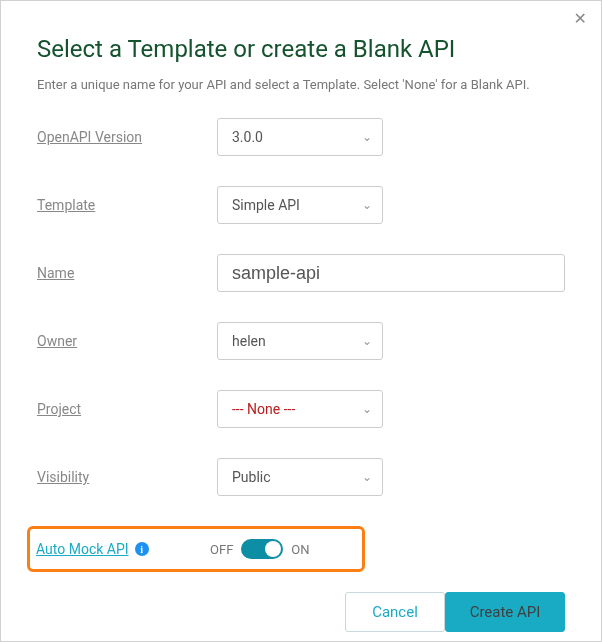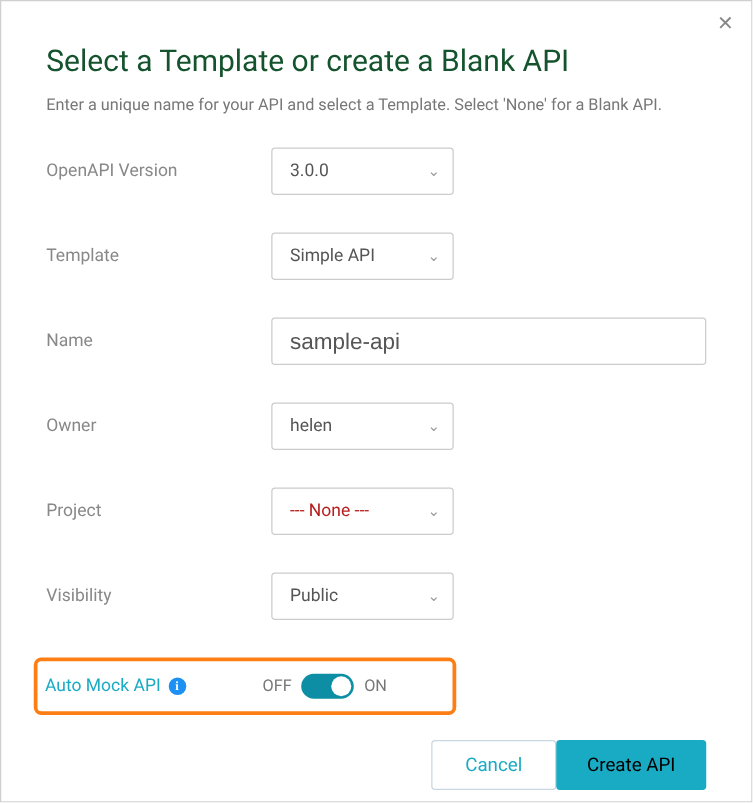--- a/index.html
+++ b/index.html
@@ -44,23 +44,24 @@
   .row {
     display: flex;
     align-items: center;
     margin-bottom: 30px;
   }
   .row-label {
     width: 180px;
     flex: 0 0 180px;
     font-size: 14px;
     color: #888;
+    text-decoration: underline;
   }
   .select-box {
-    width: 146px;
+    width: 166px;
     border: 1px solid #ccc;
     border-radius: 3px;
     height: 38px;
     display: flex;
     align-items: center;
     justify-content: space-between;
     padding: 0 10px 0 14px;
     background: #fff;
     cursor: pointer;
     font-size: 14px;
@@ -155,21 +156,21 @@
     justify-content: center;
     min-width: 100px;
   }
   .btn-secondary {
     background: #fff;
     color: #1aabc4;
     border: 1px solid #c9d7de;
   }
   .btn-primary {
     background: #1aabc4;
-    color: #000000;
+    color: #404040;
     border: 1px solid #1aabc4;
     min-width: 120px;
   }
 </style>
 </head>
 <body>
 
 <div class="frame">
 
   <div class="close-icon">✕</div>

